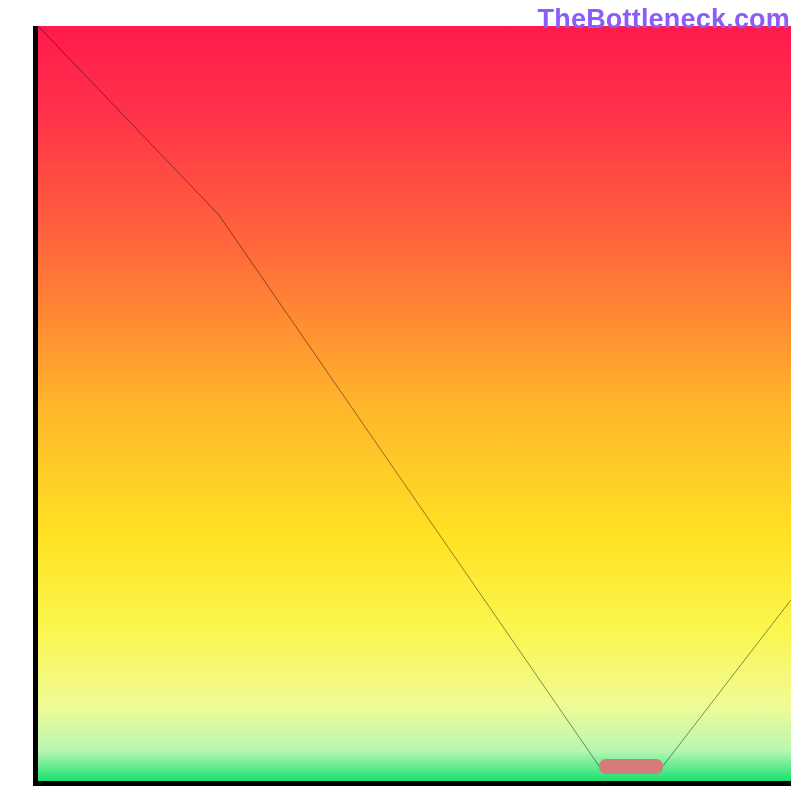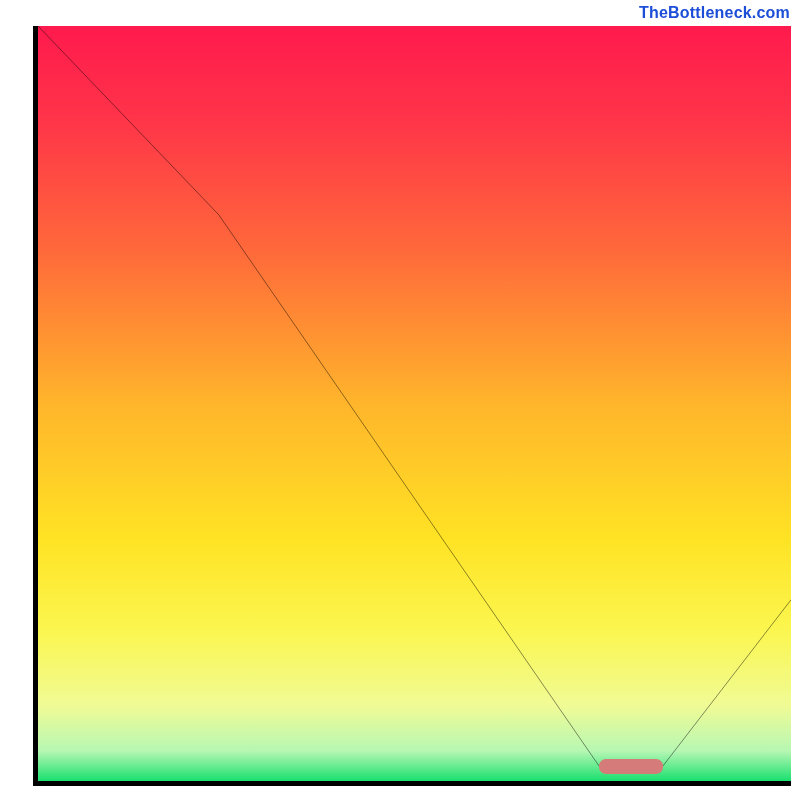--- a/index.html
+++ b/index.html
@@ -12,23 +12,23 @@
   }
   .frame {
     position: relative;
     width: 800px;
     height: 800px;
   }
   .watermark {
     position: absolute;
     top: 4px;
     right: 10px;
-    font-size: 16px;
+    font-size: 27px;
     font-weight: 600;
-    color: #1d4ed8;
+    color: #8b5cf6;
     letter-spacing: 0.2px;
     z-index: 50;
   }
   .plot-outer {
     position: absolute;
     left: 33px;
     top: 26px;
     width: 758px;
     height: 760px;
     border-left: 5px solid #000;

